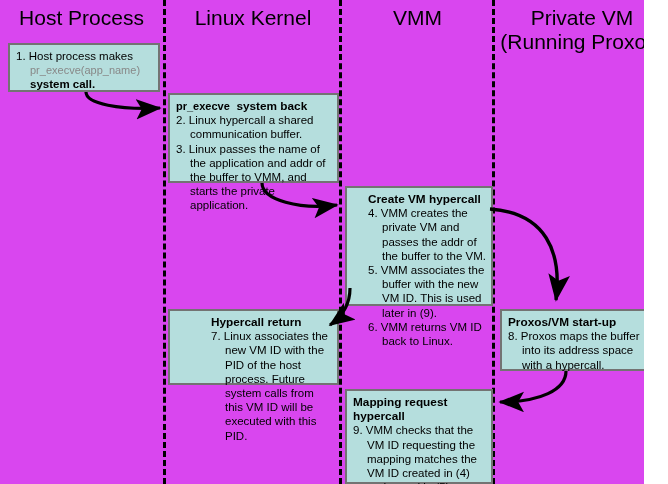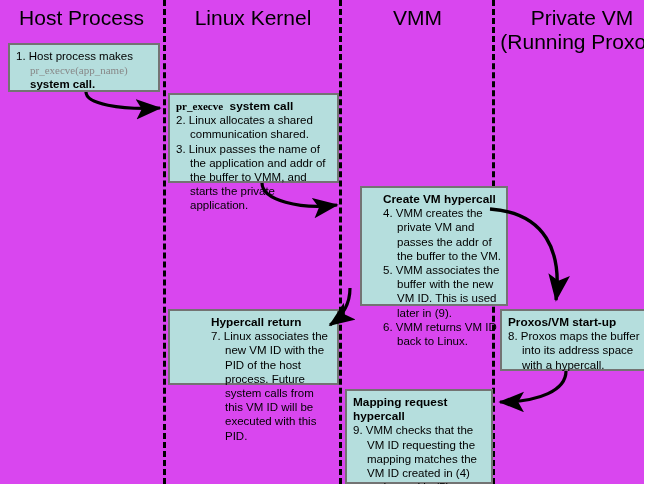--- a/index.html
+++ b/index.html
@@ -40,21 +40,21 @@
     color: #000000;
     padding: 4px 5px 4px 6px;
   }
   .box .title {
     font-weight: bold;
     font-size: 11.8px;
     display: block;
     margin-bottom: 0px;
   }
   .mono {
-    font-family: Liberation Serif, serif;
+    font-family: Liberation Sans, sans-serif;
     font-size: 11px;
     letter-spacing: 0px;
   }
   .step {
     display: block;
     padding-left: 14px;
     text-indent: -14px;
     margin-top: 0px;
   }
   .step .num { display: inline; }
@@ -90,26 +90,26 @@
 
   <div class="box" style="left:8px; top:43px; width:152px; height:49px;">
     <span class="step"><span class="num">1.</span>
       <span>Host process makes</span><br>
       <span class="mono grey">pr_execve(app_name)</span><br>
       <span style="font-weight:bold;">system call.</span>
     </span>
   </div>
 
   <div class="box" style="left:168px; top:93px; width:171px; height:90px;">
-    <span class="title"><span class="mono" style="font-weight:bold;">pr_execve</span>&nbsp; <span>system call</span></span>
-    <span class="step"><span class="num">2.</span> <span>Linux allocates a shared communication shared.</span></span>
+    <span class="title"><span class="mono" style="font-weight:bold;">pr_execve</span>&nbsp; <span>system back</span></span>
+    <span class="step"><span class="num">2.</span> <span>Linux hypercall a shared communication buffer.</span></span>
     <span class="step"><span class="num">3.</span> <span>Linux passes the name of the application and addr of the buffer to VMM, and starts the private application.</span></span>
   </div>
 
-  <div class="box" style="left:360px; top:186px; width:148px; height:120px;padding-left:21px;">
+  <div class="box" style="left:345px; top:186px; width:148px; height:120px;padding-left:21px;">
     <span class="title">Create VM hypercall</span>
     <span class="step"><span class="num">4.</span> <span>VMM creates the private VM and passes the addr of the buffer to the VM.</span></span>
     <span class="step"><span class="num">5.</span> <span>VMM associates the buffer with the new VM ID.  This is used later in (9).</span></span>
     <span class="step"><span class="num">6.</span> <span>VMM returns VM ID back to Linux.</span></span>
   </div>
 
   <div class="box" style="left:168px; top:309px; width:171px; height:76px;padding-left:41px;">
     <span class="title">Hypercall return</span>
     <span class="step"><span class="num">7.</span> <span>Linux associates the new VM ID with the PID of the host process.  Future system calls from this VM ID will be executed with this PID.</span></span>
   </div>

